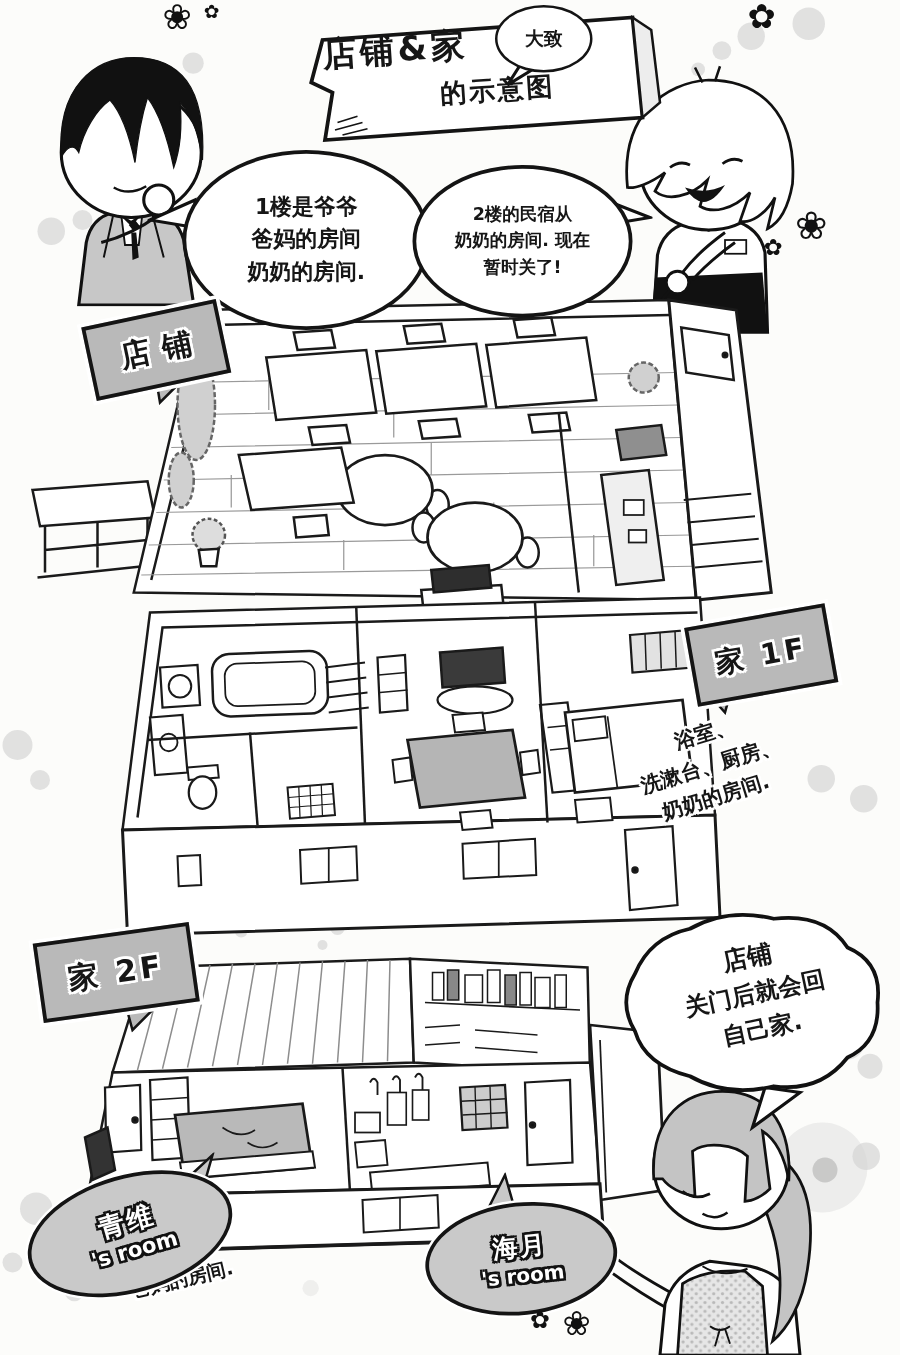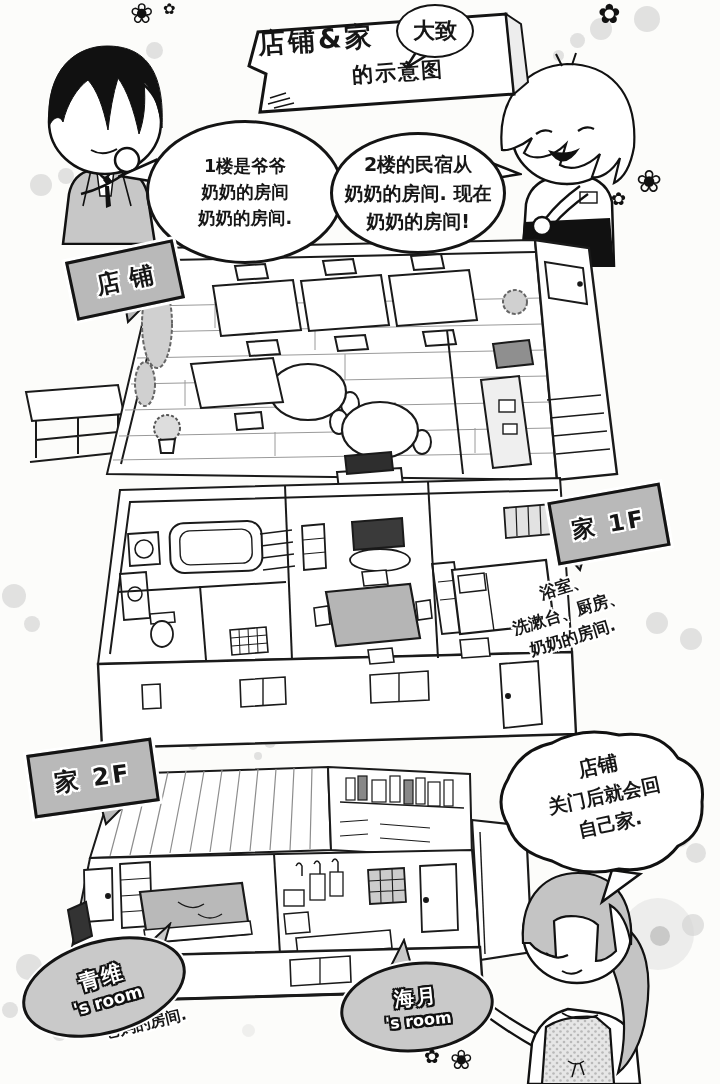--- a/index.html
+++ b/index.html
@@ -70,21 +70,21 @@
     <path d="M284,14 L292,94 L38,112 L44,74 L27,66 L36,32 Z" fill="#fff" stroke="#141414" stroke-width="3"></path>
     <path d="M284,14 L299,24 L306,82 L292,94 Z" fill="#ededed" stroke="#141414" stroke-width="2"></path>
     <path d="M48,98 L64,93 M46,104 L68,98 M52,108 L72,103" stroke="#141414" stroke-width="1.4"></path>
   </svg>
   <div class="abs txt" style="left:258px;top:22px;z-index:5;font-size:27px;letter-spacing:3px;transform:rotate(-4deg);">店铺&amp;家</div>
   <div class="abs txt" style="left:352px;top:58px;z-index:5;font-size:21px;letter-spacing:2px;transform:rotate(-4deg);">的示意图</div>
   <svg class="abs" style="left:402px;top:44px;z-index:5;" width="34" height="28" viewBox="0 0 34 28">
     <polygon points="18,2 4,24 30,8" fill="#fff" stroke="#141414" stroke-width="2.5"></polygon>
   </svg>
   <div class="bubble" style="left:396px;top:4px;width:74px;height:50px;border-width:2.5px;z-index:6;">
-    <span style="font-size:22px;">大致</span>
+    <span style="font-size:15px;">大致</span>
   </div>
 
   <svg class="abs" style="left:15px;top:30px;z-index:2;" width="175" height="215" viewBox="0 0 175 215">
     <path d="M48,214 L54,164 Q58,144 76,140 L90,148 L106,138 Q126,142 132,162 L140,214 Z" fill="#c7c7c7" stroke="#111" stroke-width="2.5"></path>
     <path d="M82,142 L90,150 L99,140 L96,166 L85,166 Z" fill="#fff" stroke="#111" stroke-width="1.5"></path>
     <path d="M88,150 l5,-4 4,5 -5,4 Z M90,156 L94,156 L96,176 L91,178 Z" fill="#111"></path>
     <path d="M76,140 L68,176 M106,138 L116,176" stroke="#111" stroke-width="1.6" fill="none"></path>
     <ellipse cx="90" cy="92" rx="56" ry="52" fill="#fff" stroke="#111" stroke-width="2.5"></ellipse>
     <path d="M34,96 C30,38 62,16 92,16 C128,16 150,38 147,98 C143,72 137,60 129,52 C131,74 129,90 124,104
              C119,80 112,60 103,48 C98,64 95,82 93,100 C88,76 82,60 73,50 C62,58 52,74 48,92 C44,84 38,88 34,96 Z" fill="#111" stroke="#111" stroke-width="1"></path>
@@ -107,31 +107,31 @@
     <path d="M118,134 Q96,150 84,166 M126,142 Q104,158 92,172" stroke="#111" stroke-width="2.3" fill="none"></path>
     <circle cx="80" cy="174" r="9" fill="#fff" stroke="#111" stroke-width="2.3"></circle>
     <path d="M74,180 L64,192" stroke="#111" stroke-width="2.3" fill="none"></path>
   </svg>
 
   <svg class="abs" style="left:118px;top:156px;z-index:4;" width="40" height="32" viewBox="0 0 40 32">
     <polygon points="38,4 2,20 38,26" fill="#fff" stroke="#111" stroke-width="2.5"></polygon>
   </svg>
   <div class="bubble" style="left:146px;top:120px;width:192px;height:138px;font-size:17.5px;line-height:1.5;">
     <span>1楼是爷爷</span>
-    <span>奶奶的房间</span>
+    <span>爸妈的房间</span>
     <span>奶奶的房间.</span>
   </div>
 
   <svg class="abs" style="left:482px;top:156px;z-index:4;" width="40" height="32" viewBox="0 0 40 32">
     <polygon points="2,4 38,18 2,24" fill="#fff" stroke="#111" stroke-width="2.5"></polygon>
   </svg>
-  <div class="bubble" style="left:330px;top:132px;width:170px;height:116px;font-size:19px;line-height:1.5;">
+  <div class="bubble" style="left:330px;top:132px;width:170px;height:116px;font-size:14px;line-height:1.5;">
     <span>2楼的民宿从</span>
     <span>奶奶的房间. 现在</span>
-    <span>奶奶的房间!</span>
+    <span>暂时关了!</span>
   </div>
 
   <svg class="abs" style="left:95px;top:232px;z-index:3;" width="530" height="263" viewBox="0 0 530 263">
     <g stroke="#1a1a1a" stroke-width="2" fill="none">
       <polygon points="65,16 440,8 462,248 12,242" fill="#fff"></polygon>
       <polyline points="26,232 76,28 441,20"></polyline>
       <g stroke="#9a9a9a" stroke-width="1">
         <path d="M54,74 L446,66 M48,100 L448,92 M42,126 L450,118 M36,152 L452,144 M30,178 L455,170 M24,204 L457,196 M18,228 L459,221"></path>
         <path d="M120,70 l0,26 M220,92 l0,26 M320,66 l0,26 M90,148 l0,26 M180,200 l0,24 M300,170 l0,26 M380,196 l0,25 M250,122 l0,26"></path>
       </g>

